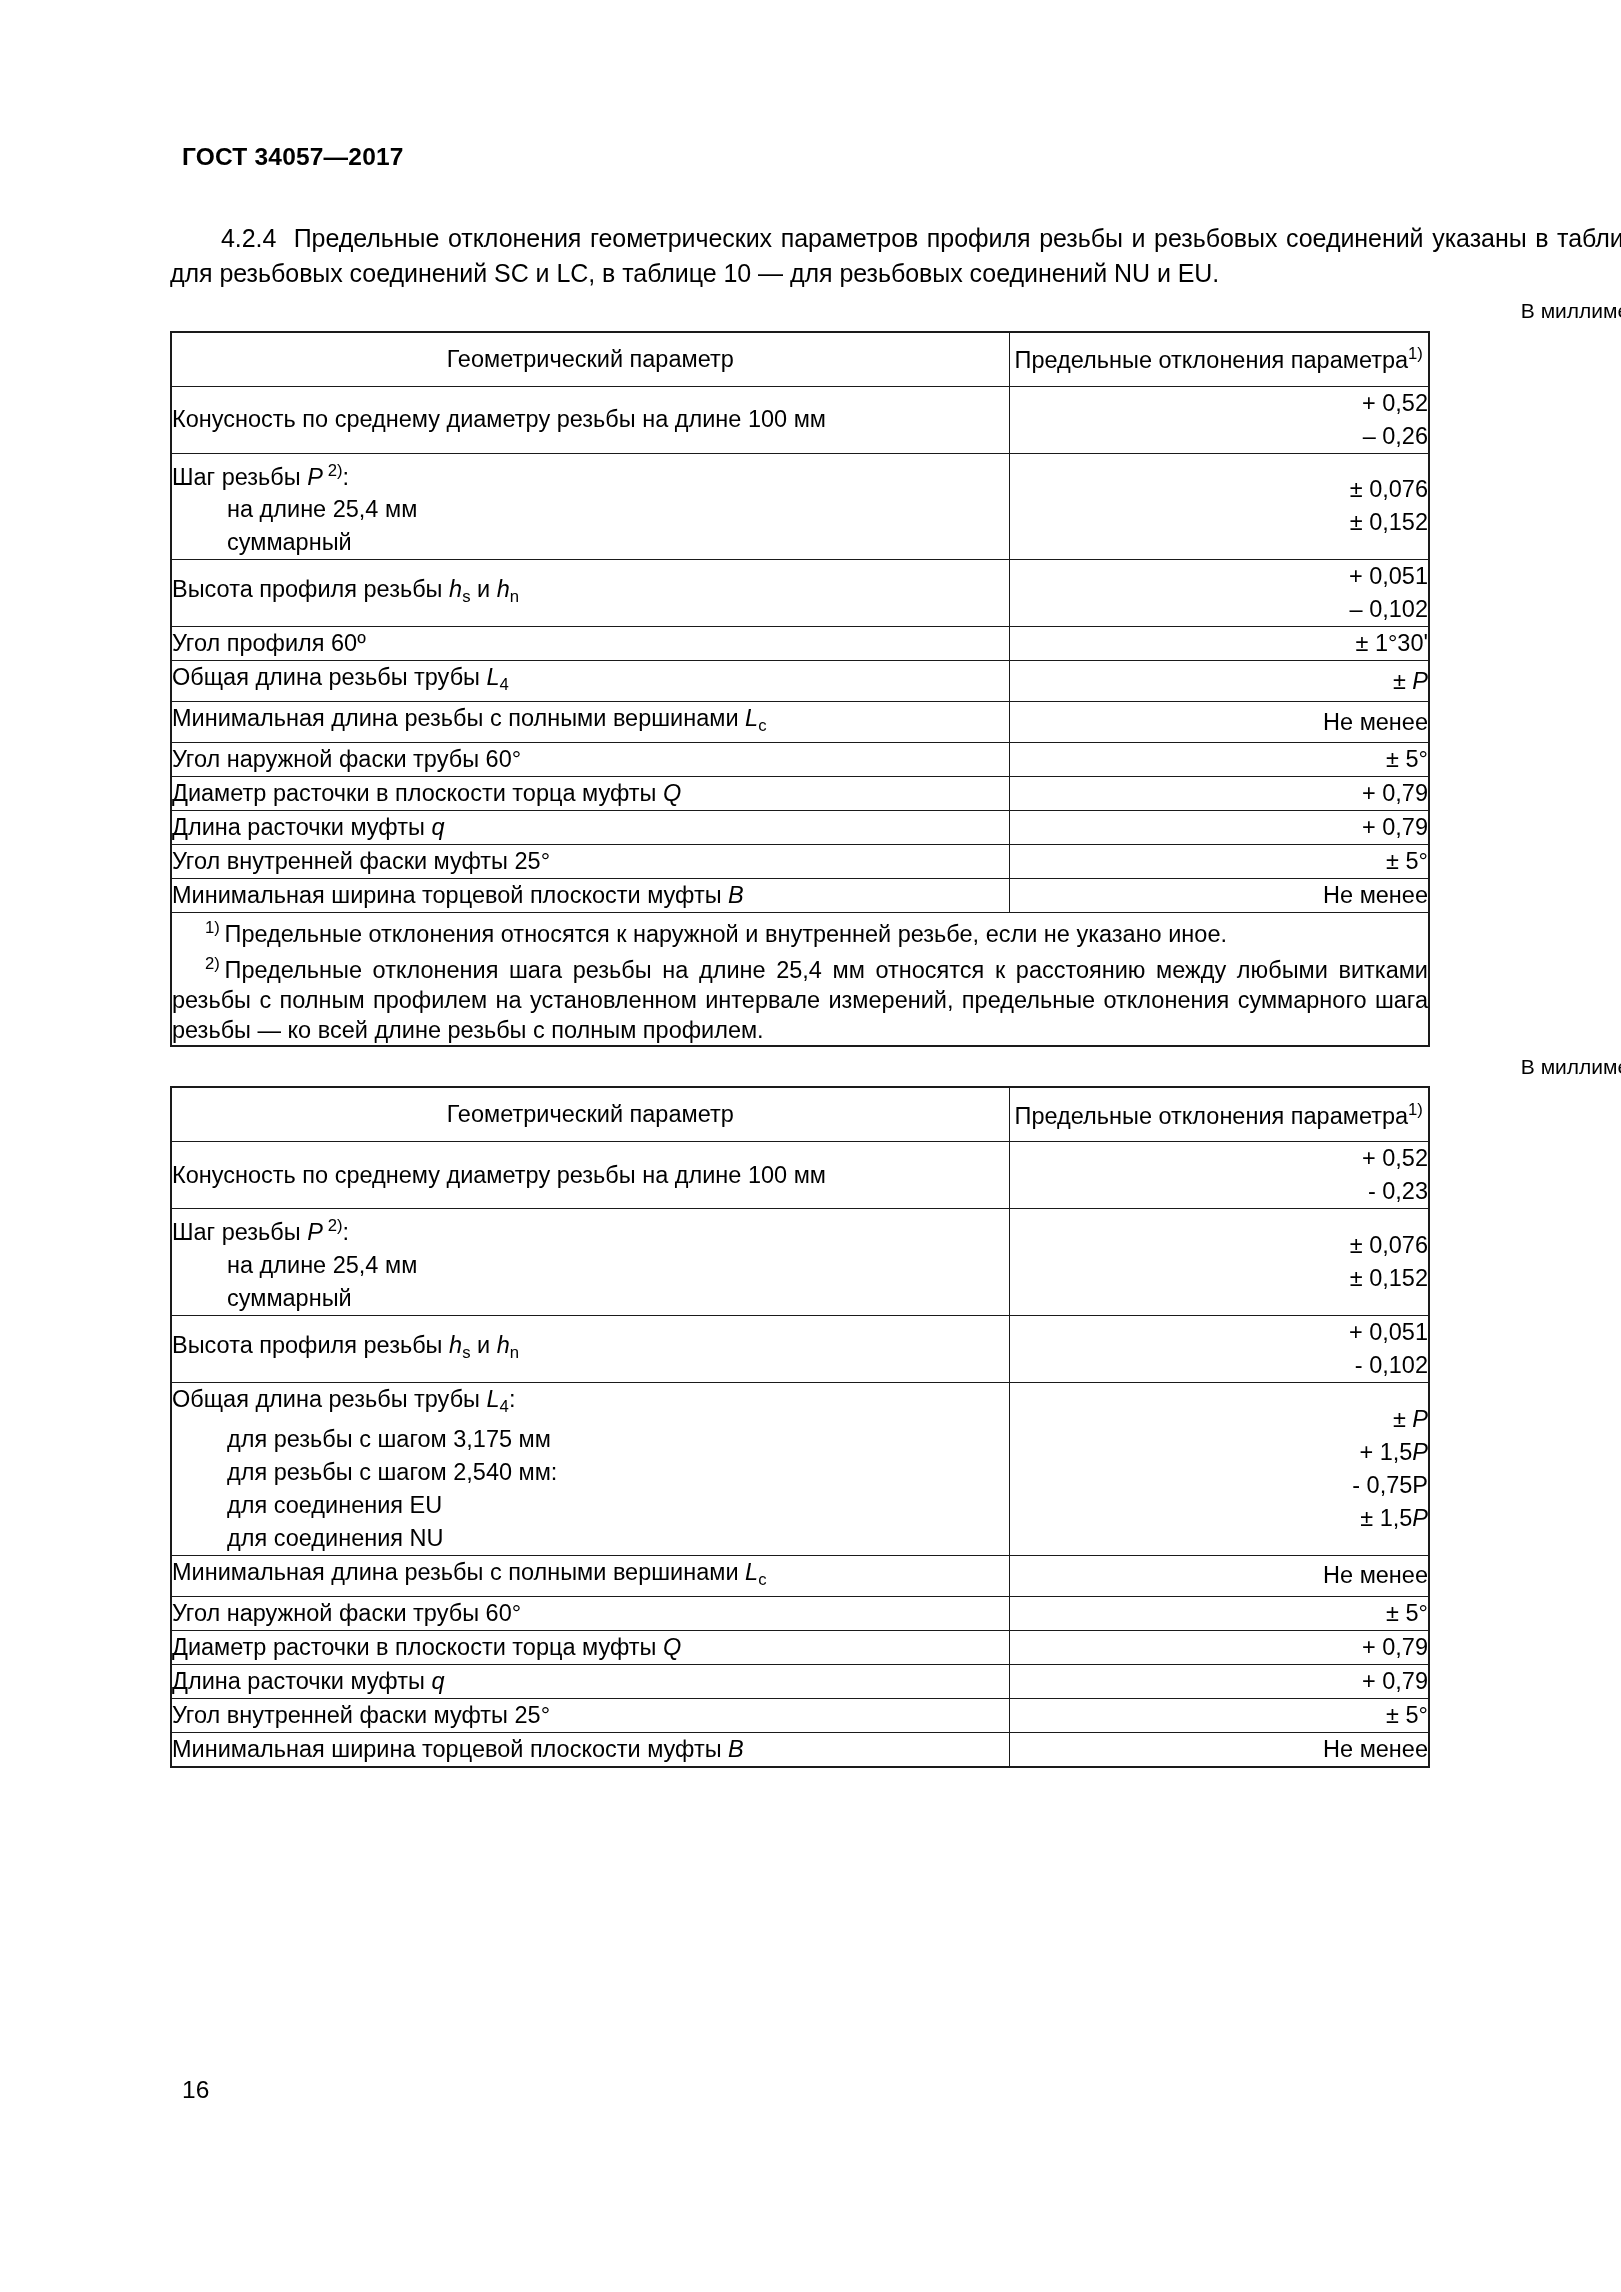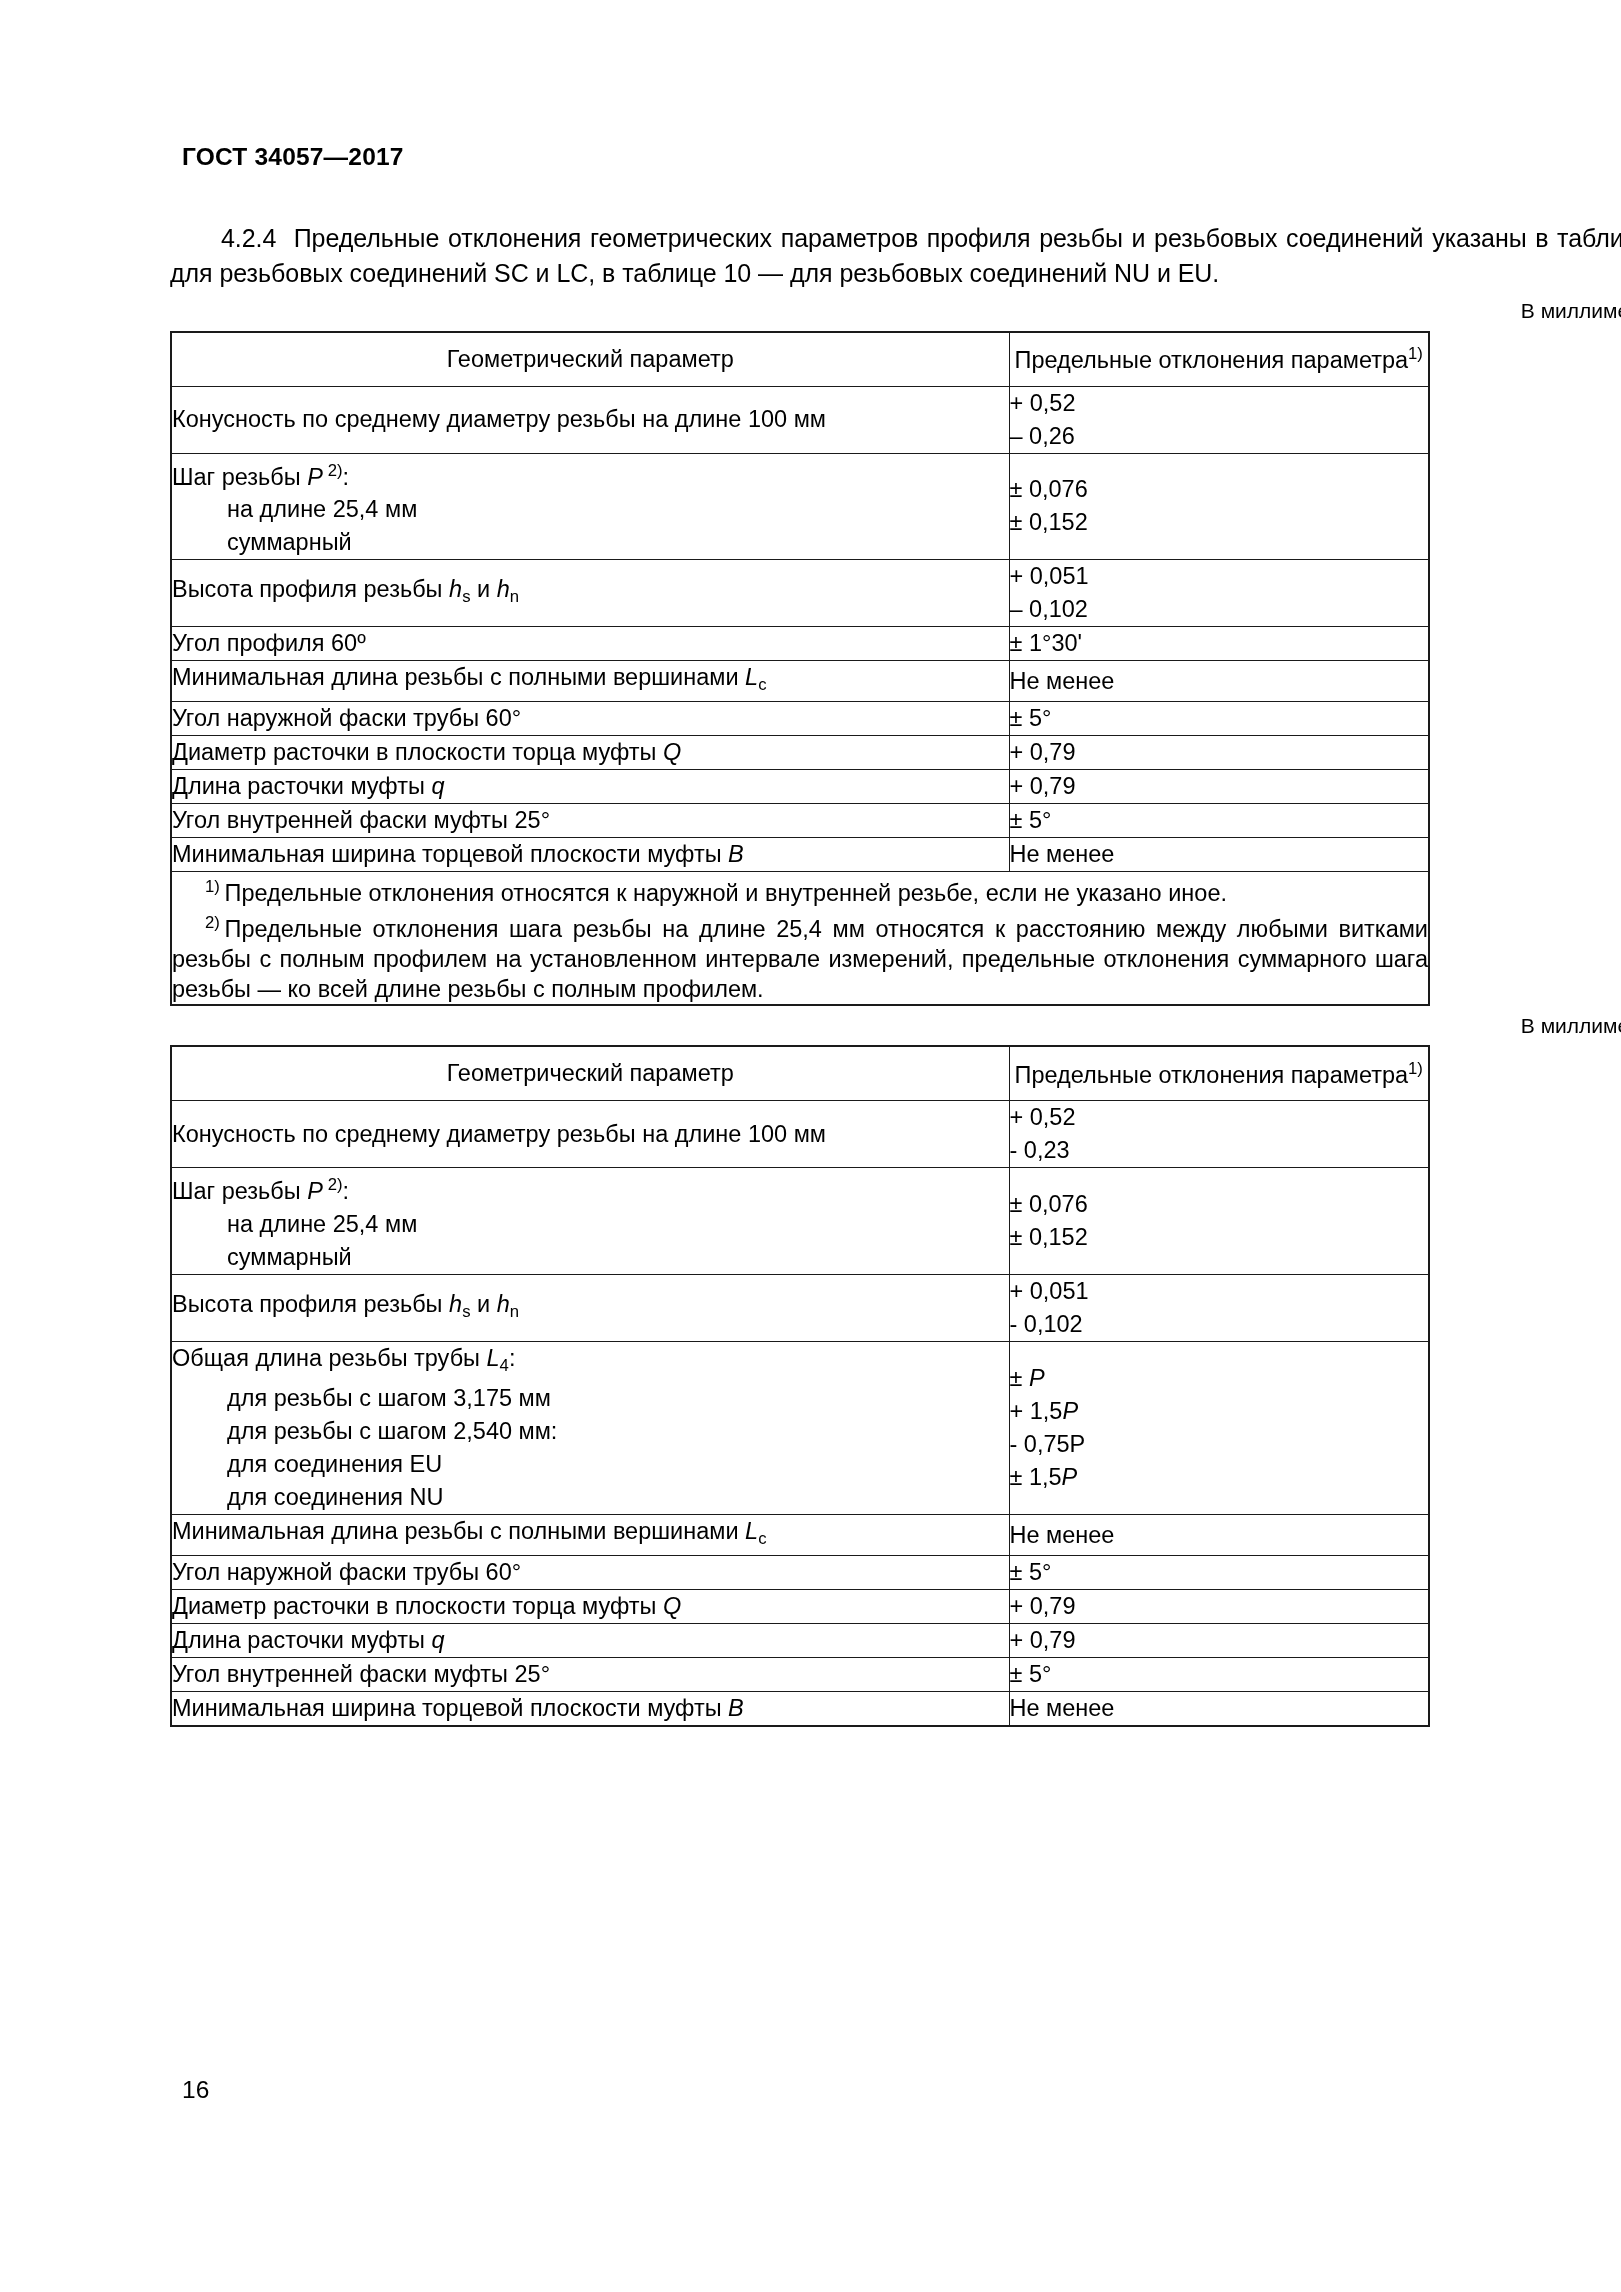--- a/index.html
+++ b/index.html
@@ -84,21 +84,21 @@
 
   .hd {
     text-align: center;
     height: 53px;
   }
   .cell-l {
     padding: 8.8px 9.8px 8.8px 43px;
     line-height: 33px;
   }
   .cell-c {
-    text-align: left;
+    text-align: right;
     line-height: 33px;
     padding: 8.8px 7.8px;
   }
   .nowrapline { white-space: nowrap; }
 
   .sub { font-size: 16.7px; vertical-align: -4.9px; font-style: normal; }
   .sup { font-size: 16.7px; vertical-align: 8.8px; }
   .it { font-style: italic; }
   .ind1 { display: inline-block; width: 55px; }
 
@@ -170,20 +170,24 @@
             <div class="nowrapline">+ 0,051</div>
             <div class="nowrapline">– 0,102</div>
           </td>
         </tr>
 
         <tr>
           <td class="cell-l">Угол профиля 60º</td>
           <td class="cell-c">± 1°30'</td>
         </tr>
 
+        <tr>
+          <td class="cell-l">Общая длина резьбы трубы <span class="it">L</span><span class="sub">4</span></td>
+          <td class="cell-c">± <span class="it">P</span></td>
+        </tr>
 
         <tr>
           <td class="cell-l">Минимальная длина резьбы с полными вершинами <span class="it">L</span><span class="sub">c</span></td>
           <td class="cell-c">Не менее</td>
         </tr>
 
         <tr>
           <td class="cell-l">Угол наружной фаски трубы 60°</td>
           <td class="cell-c">± 5°</td>
         </tr>

